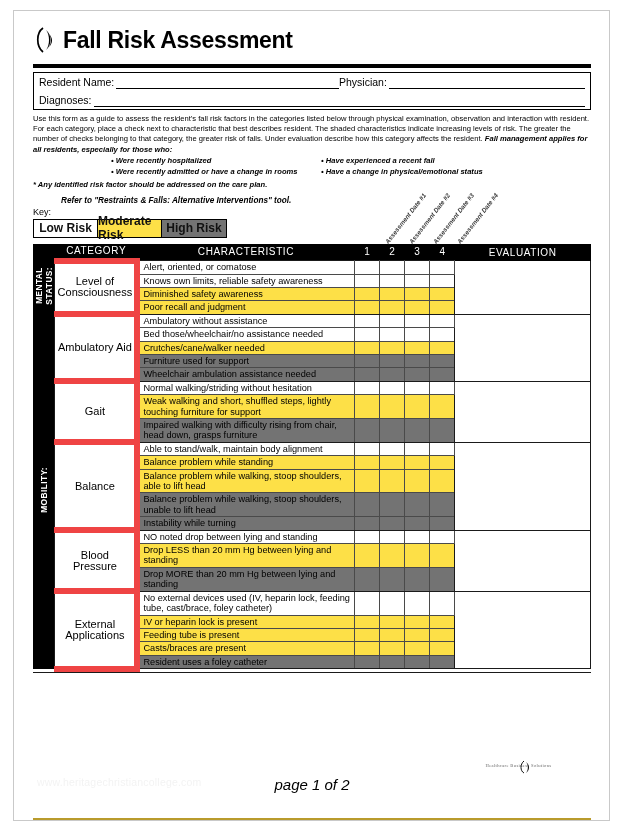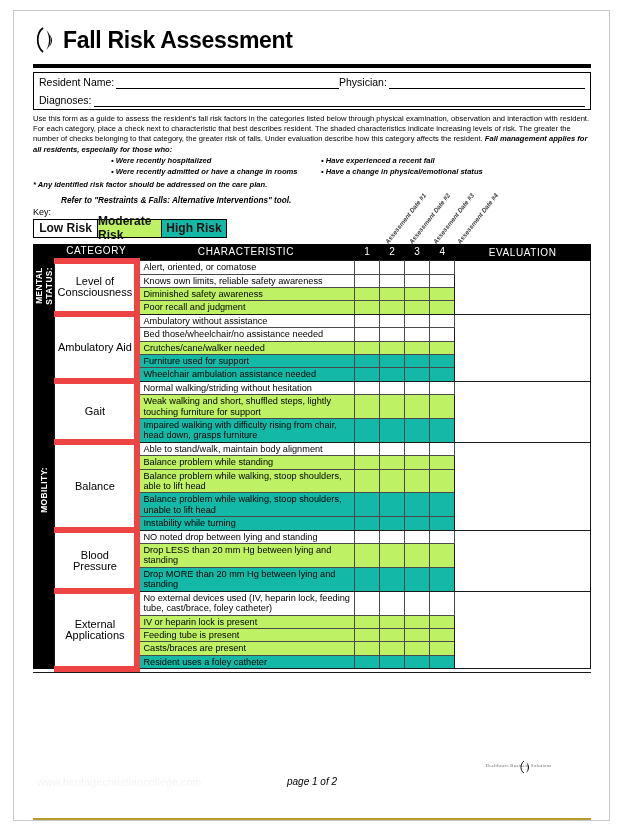--- a/index.html
+++ b/index.html
@@ -261,22 +261,22 @@
     padding: 0;
   }
   td.eval.grp-end { border-bottom: 1px solid #1a1a1a; }
 
   tr.grp-first td.char,
   tr.grp-first td.num { border-top: 1px solid #1a1a1a; }
   tr.grp-last td.char,
   tr.grp-last td.num { border-bottom: 1px solid #1a1a1a; }
 
   .risk-low  { background: #ffffff; }
-  .risk-mod  { background: #bef264; }
-  .risk-high { background: #14b8a6; }
+  .risk-mod  { background: #fde047; }
+  .risk-high { background: #737373; }
 
   
   .table-bottom {
     height: 1px;
     background: #1a1a1a;
     width: 558px;
   }
 
   
   .footer {
@@ -292,21 +292,21 @@
     font-size: 10.5px;
     color: #f3f3f3;
     letter-spacing: 0.2px;
     white-space: nowrap;
   }
   .page-num {
     position: absolute;
     left: 0; right: 0;
     top: 14px;
     text-align: center;
-    font-size: 10px;
+    font-size: 15px;
     font-style: italic;
     color: #000;
   }
   .brand {
     position: absolute;
     right: 0; top: 0;
     text-align: center;
     width: 145px;
   }
   .brand-mark {

